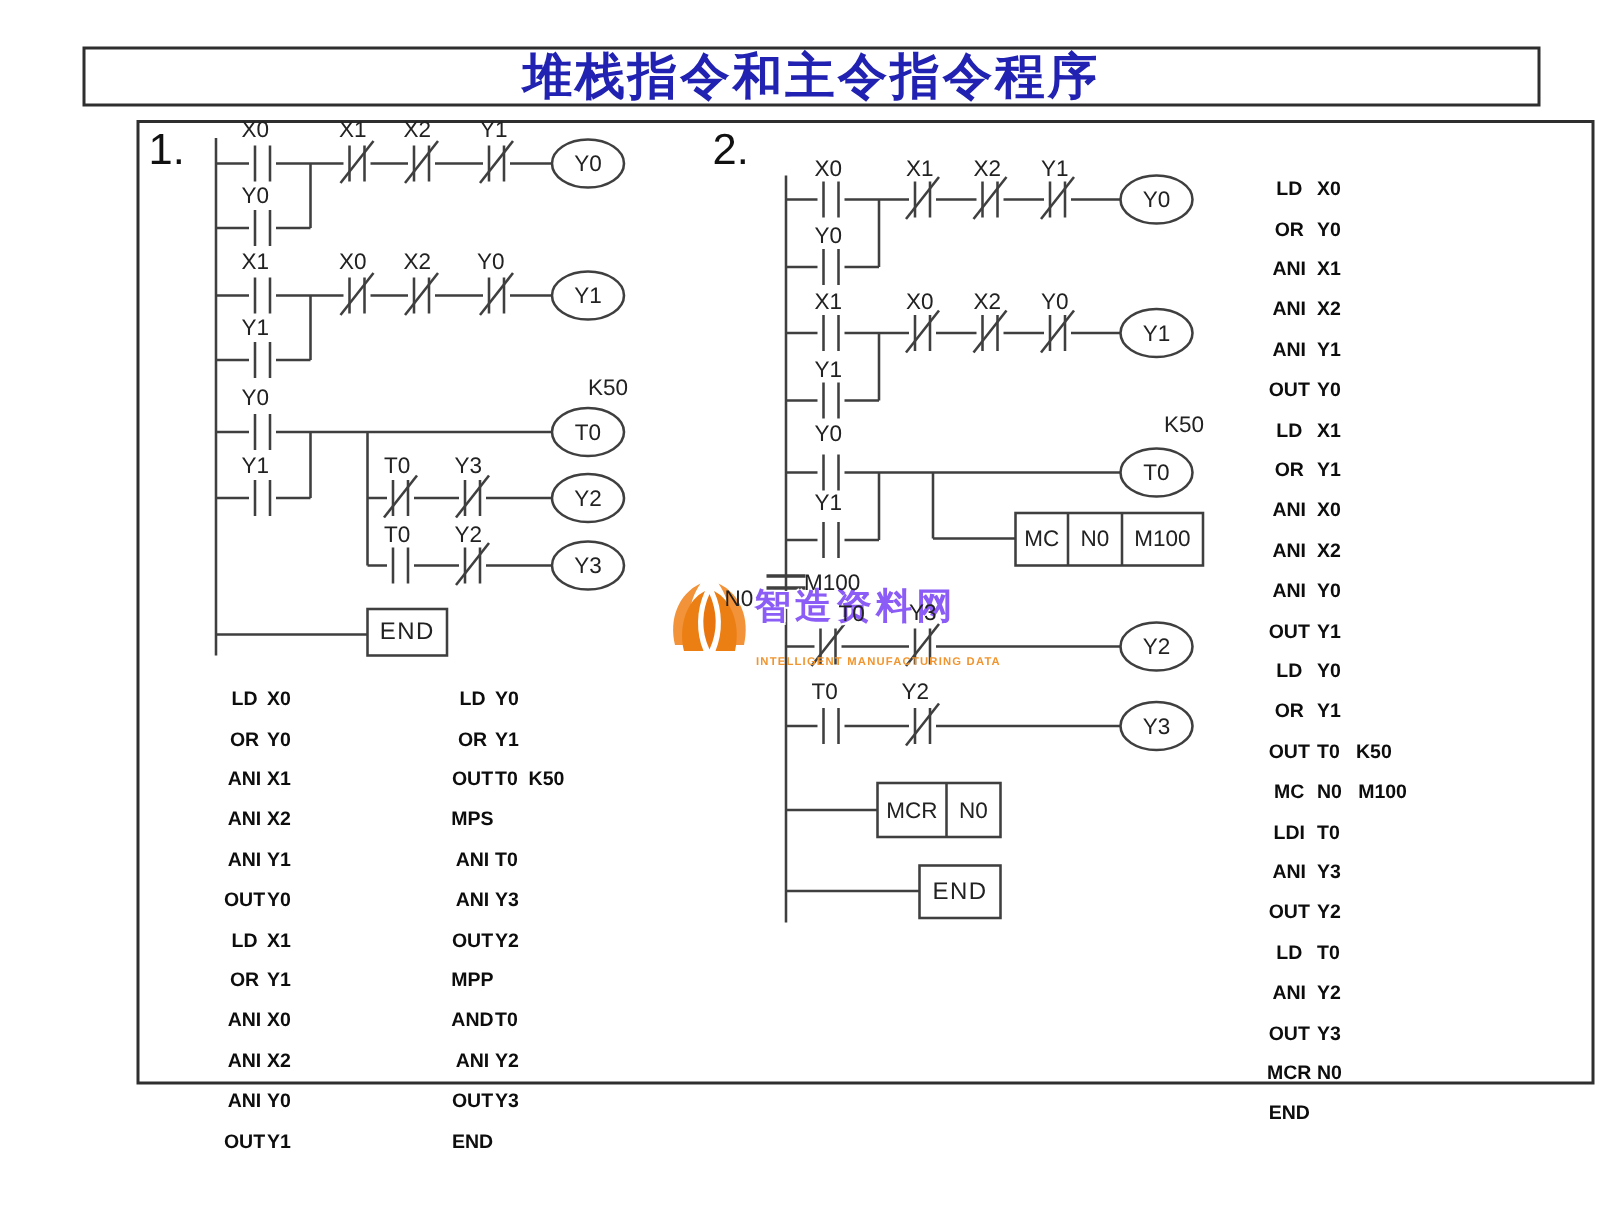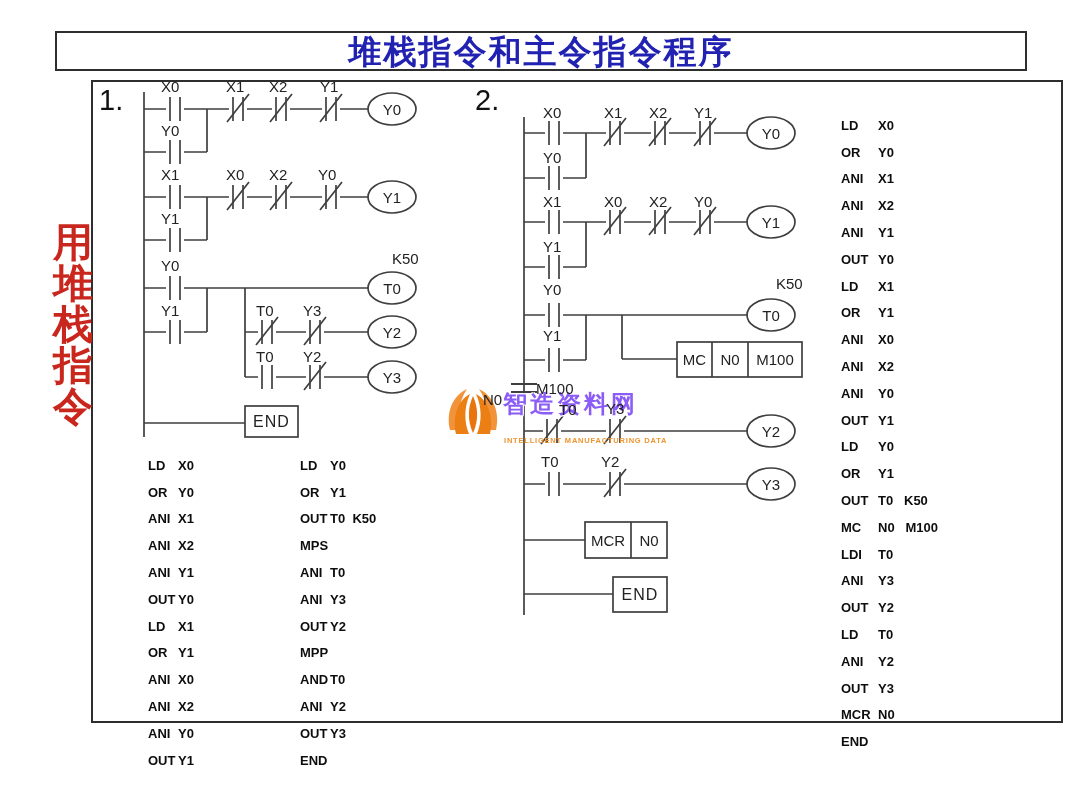--- a/index.html
+++ b/index.html
@@ -16,41 +16,40 @@
   .coil-lbl{width:48px;text-align:center;}
   .box-lbl{text-align:center;font-size:16px;letter-spacing:1px;}
   .cell-lbl{text-align:center;}
   .secnum{position:absolute;font-size:29px;color:#111;z-index:4;}
   .vtext{position:absolute;width:46px;font-family:"Liberation Serif",serif;font-weight:bold;
       font-size:40px;line-height:41px;color:#c9261d;text-align:center;z-index:5;
       word-break:break-all;}
   .ilist{position:absolute;z-index:4;}
   .irow{display:flex;height:26.8px;align-items:center;font-weight:bold;font-size:13px;
       color:#0d0d0d;white-space:pre;}
-  .irow .op{display:inline-block;}
+  .irow .op{display:inline-block;text-align:center;}
   .la .op{width:30px;}
   .lb .op{width:37px;}
   .wm{position:absolute;z-index:3;}
   .wm-name{left:503px;top:388px;font-weight:bold;font-size:24px;letter-spacing:3px;color:#8b5cf6;
       text-shadow:0 0 2px #fff,1px 1px 0 #fff,-1px -1px 0 #fff,1px -1px 0 #fff,-1px 1px 0 #fff;}
   .wm-sub{left:504px;top:436px;font-size:7.5px;letter-spacing:0.8px;color:#f0952f;font-weight:bold;}
 </style>
 </head>
 <body>
 
 <div class="slide">
 
   <div class="frame title-box"></div>
   <div class="frame content-box"></div>
   <div class="title-text">堆栈指令和主令指令程序</div>
 
   <span class="secnum" style="left:99px;top:84px;">1.</span>
   <span class="secnum" style="left:475px;top:84px;">2.</span>
 
-  <div class="vtext" style="left:50px;top:222px;">用堆栈指令</div>
 
   <svg class="ladder-svg" width="1080" height="810" viewBox="0 0 1080 810">
     <defs>
       <g id="cno">
         <rect x="-9" y="-4" width="18" height="8" fill="#ffffff" stroke="none"></rect>
         <line x1="-5" y1="-12" x2="-5" y2="12"></line>
         <line x1="5" y1="-12" x2="5" y2="12"></line>
       </g>
       <g id="cnc">
         <rect x="-9" y="-4" width="18" height="8" fill="#ffffff" stroke="none"></rect>

